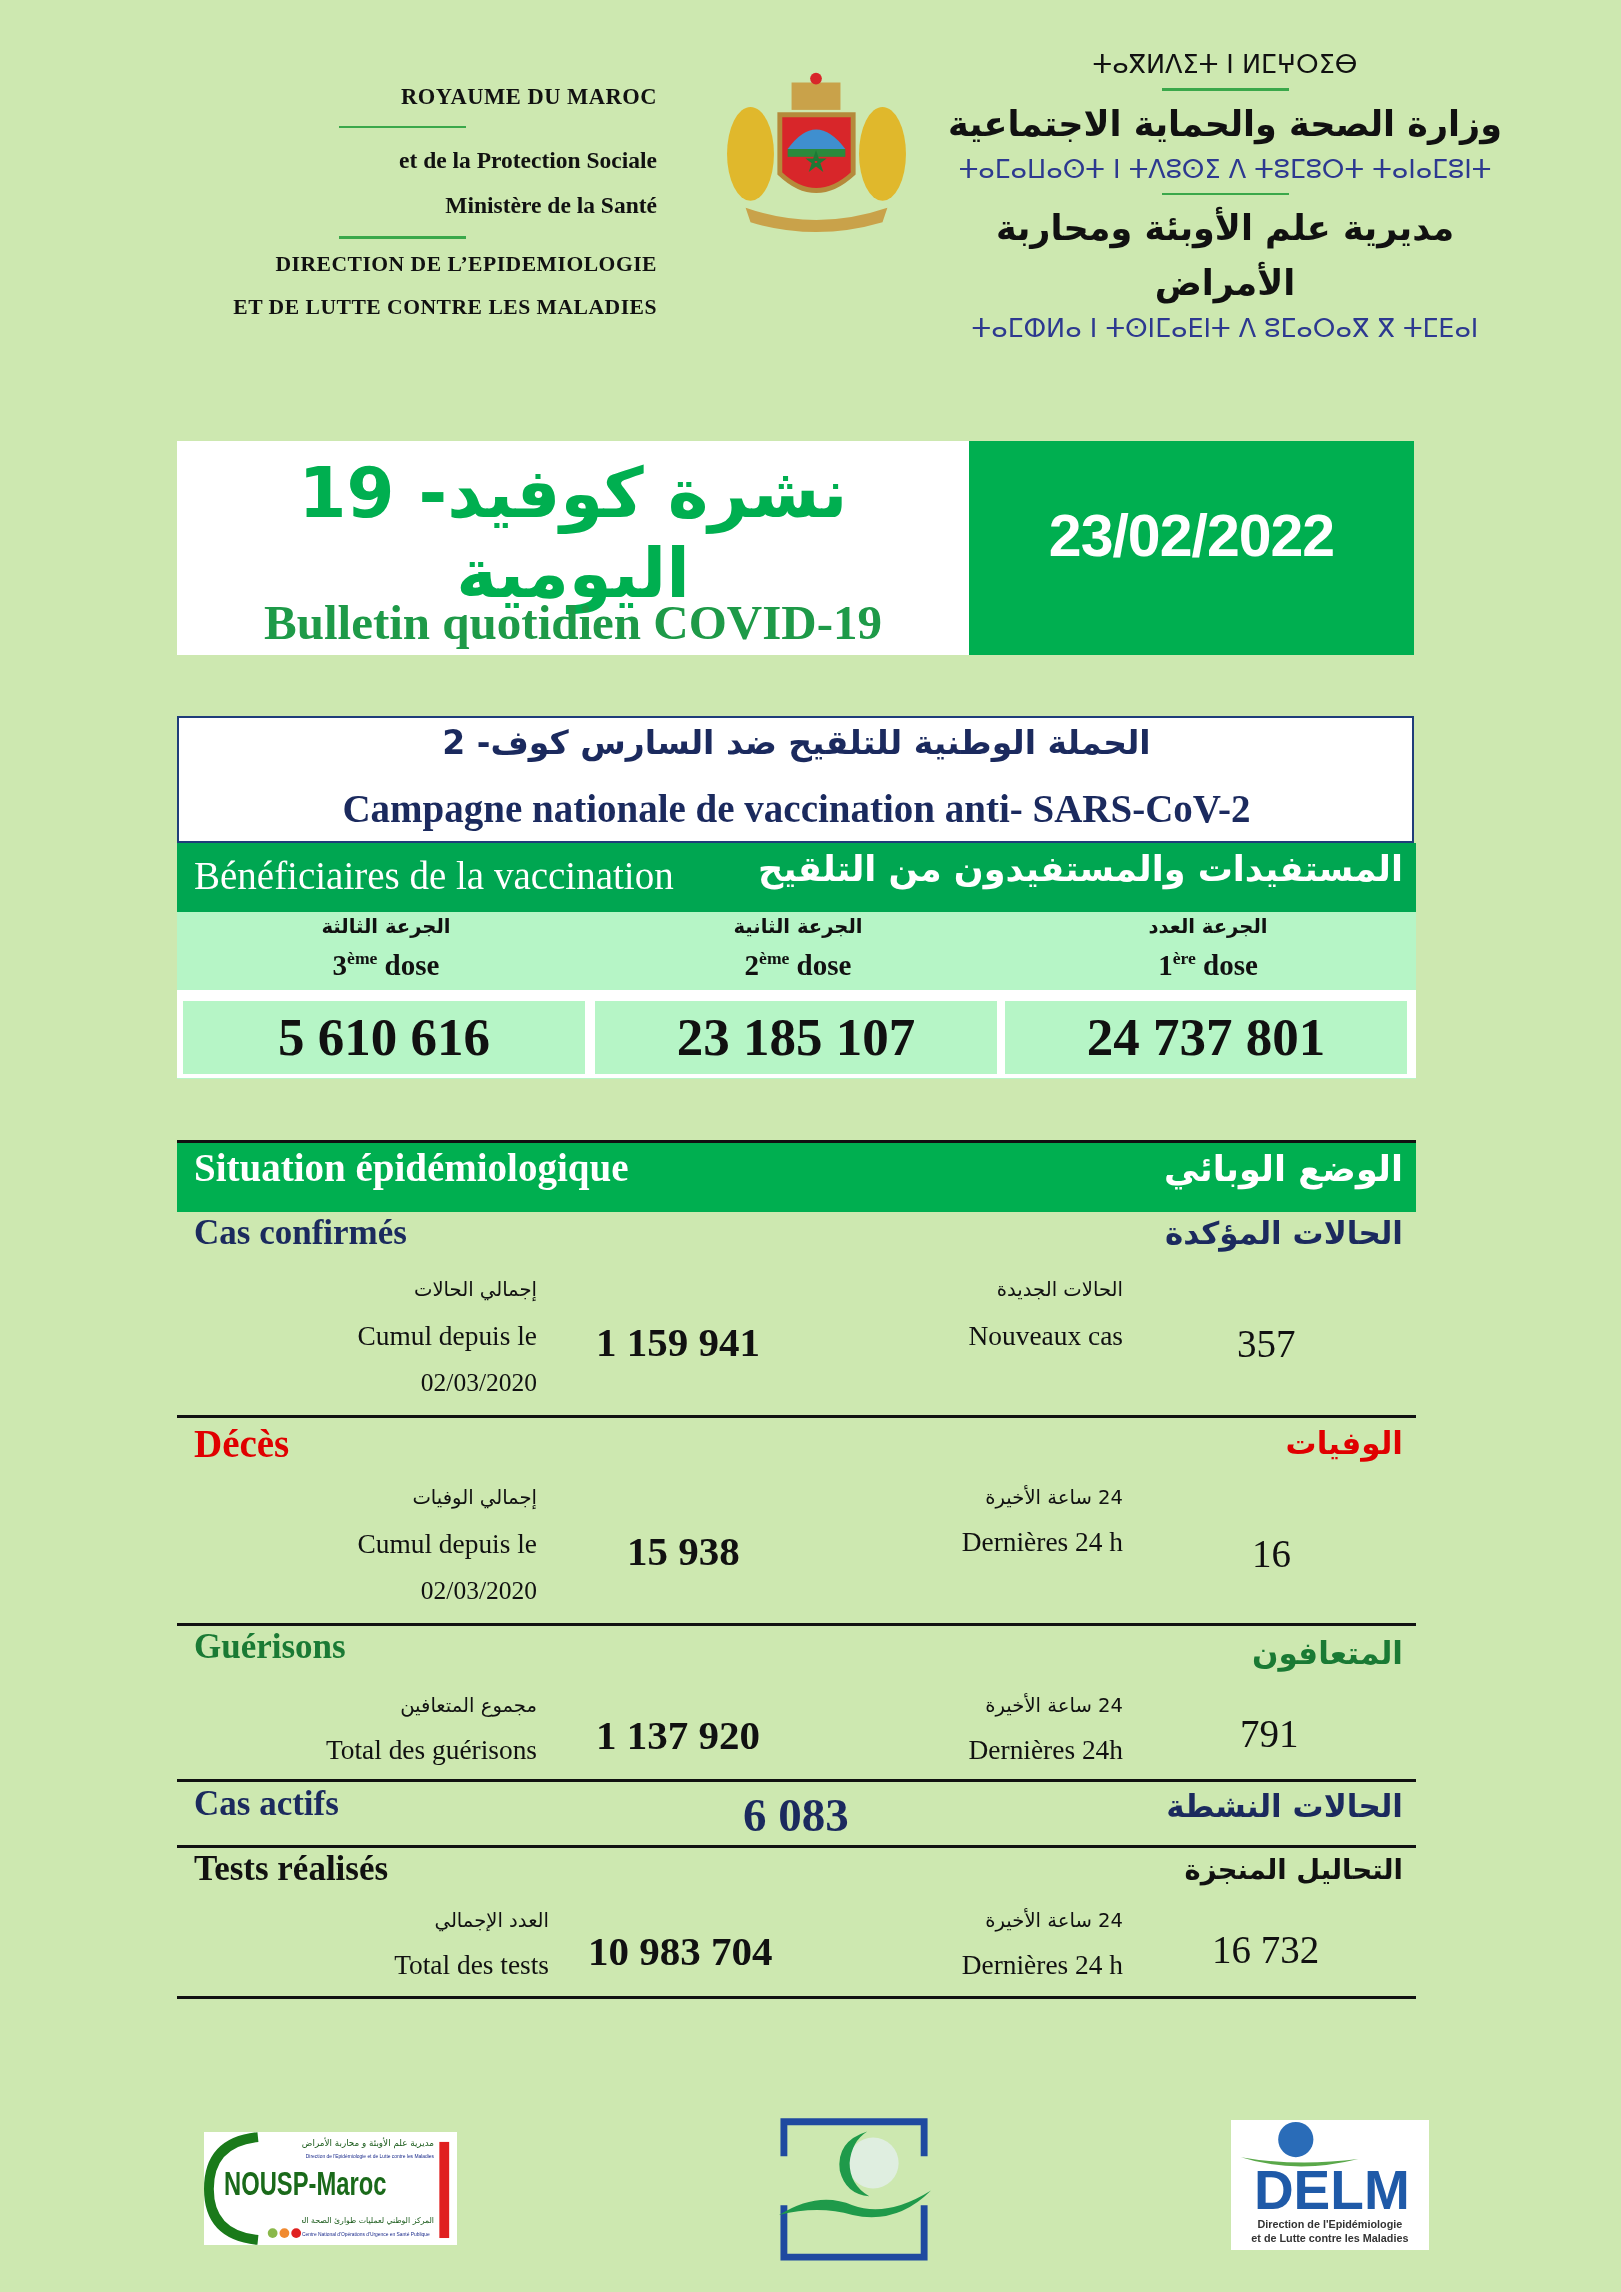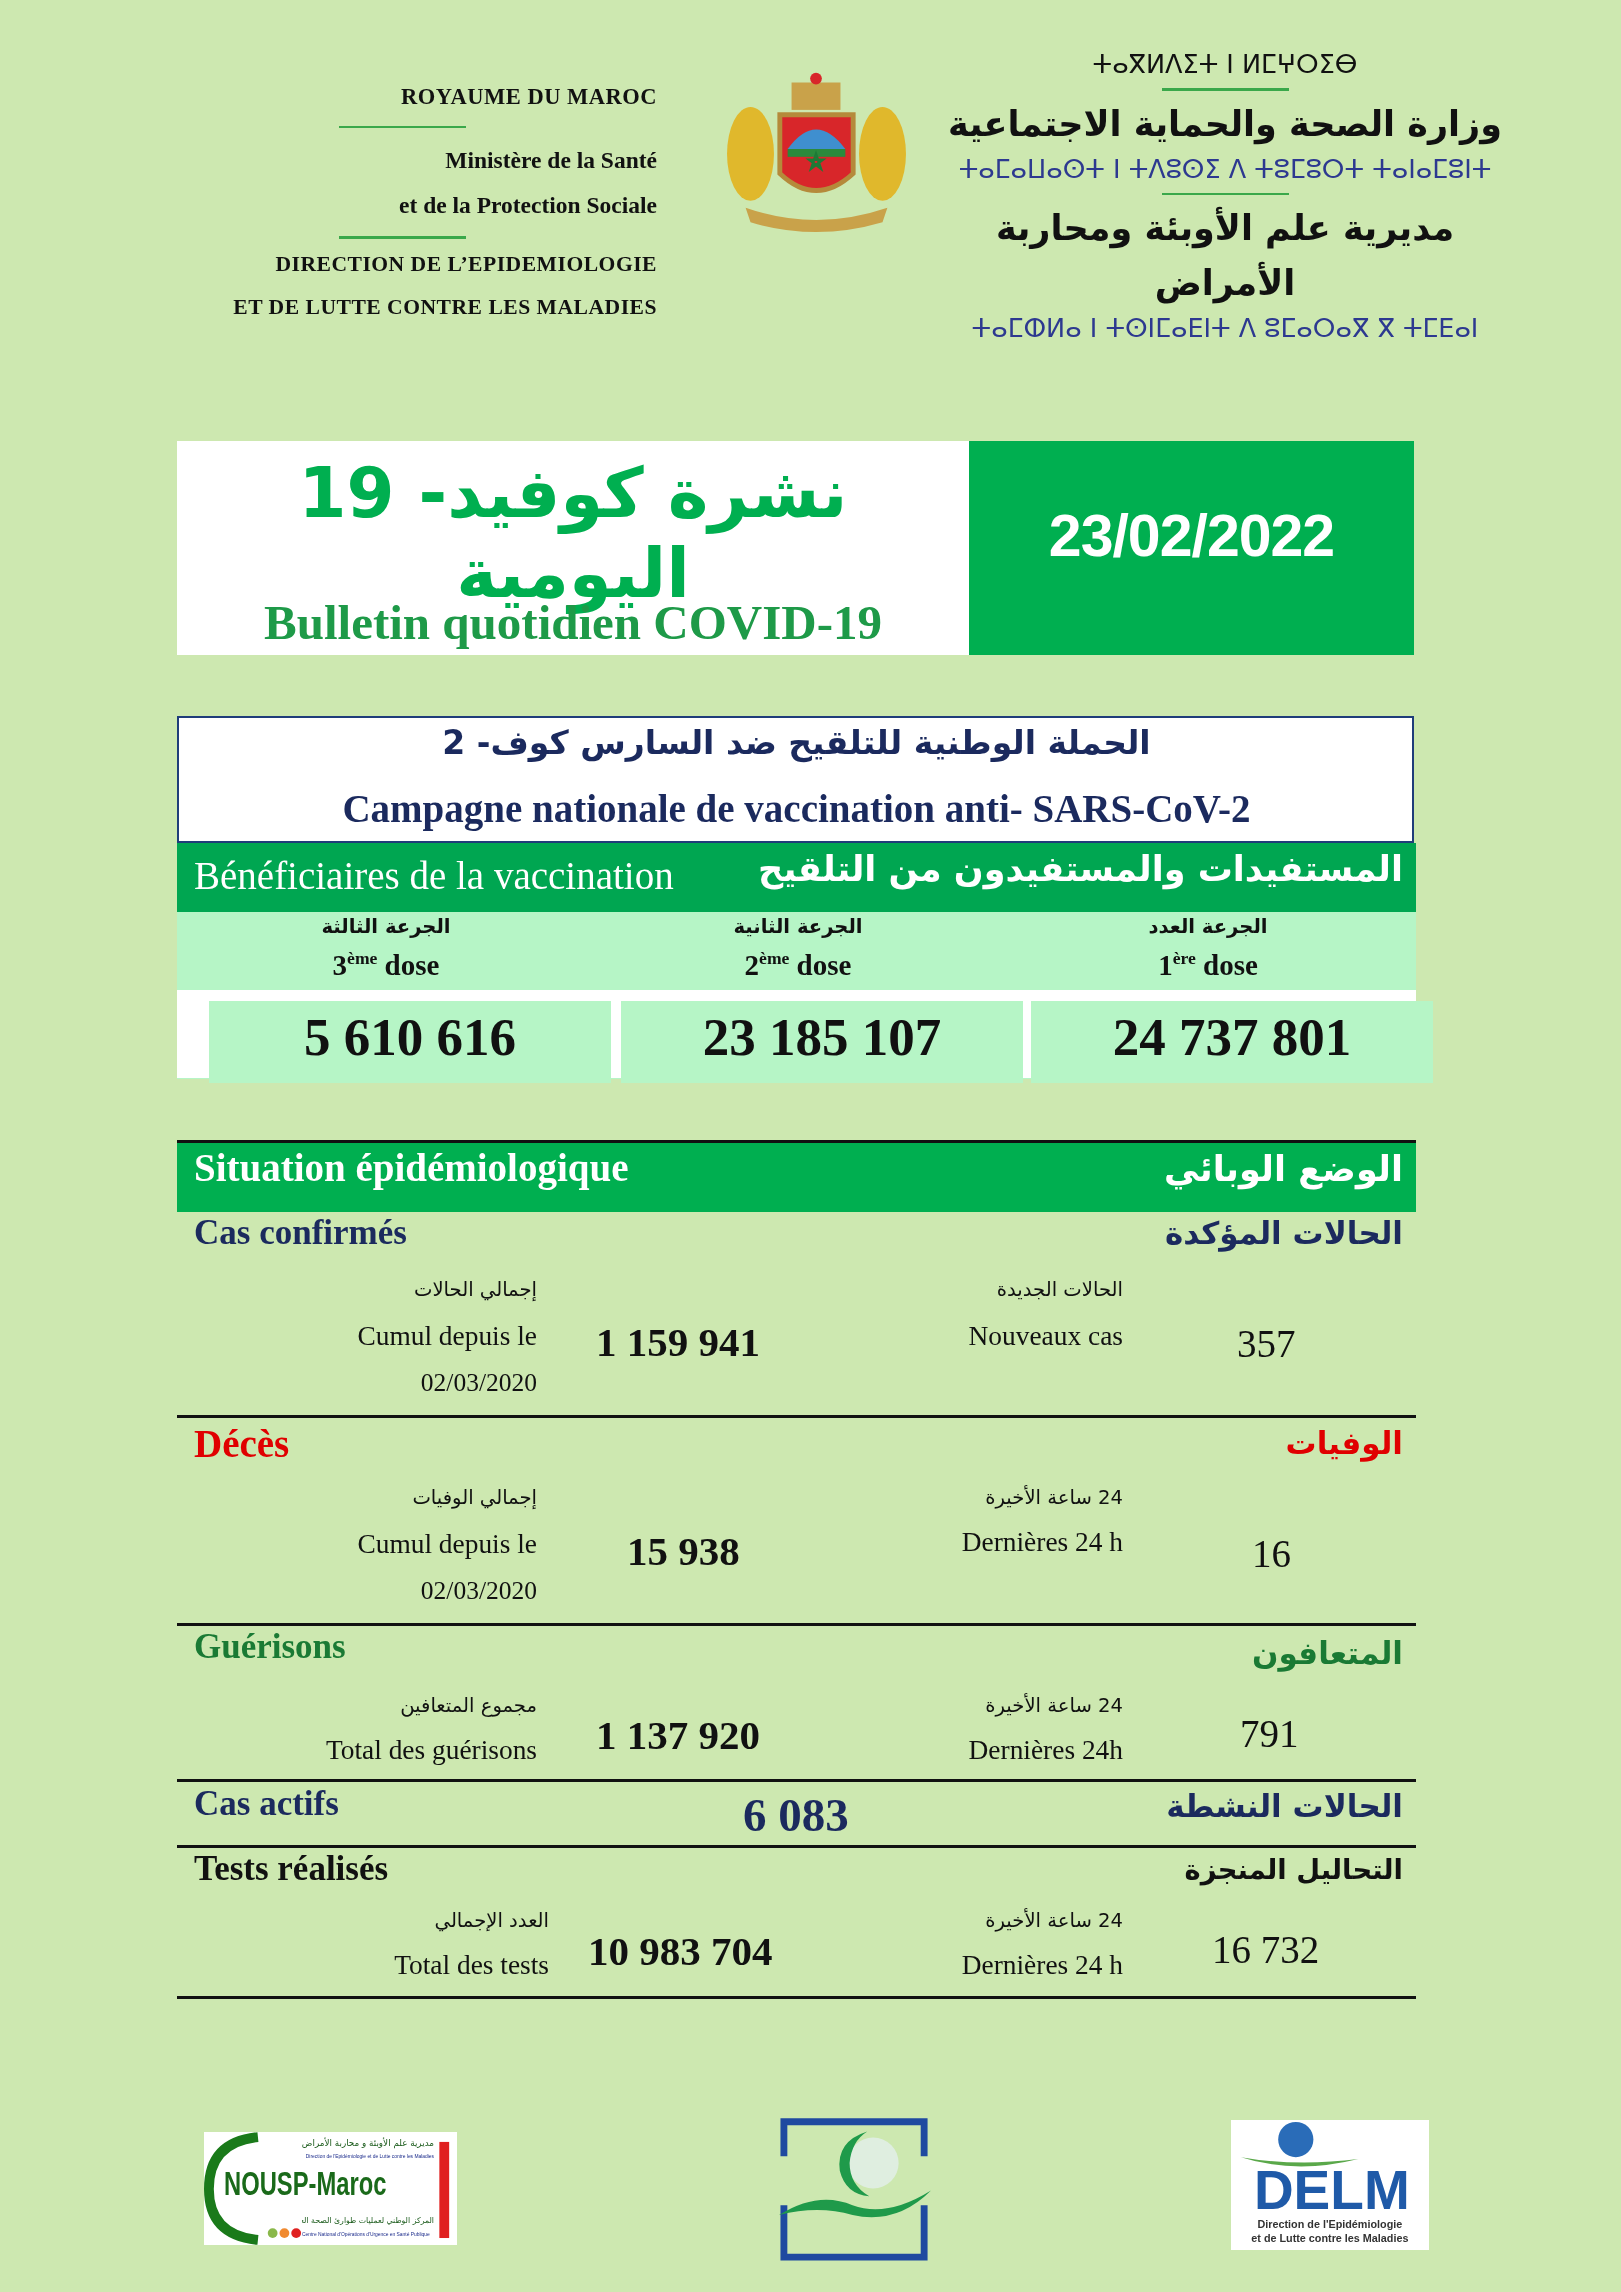--- a/index.html
+++ b/index.html
@@ -31,21 +31,21 @@
   .vac-fr{left:177px;top:786px;width:1239px;text-align:center;font-size:39px;font-weight:bold;color:#1b2a5e;}
   .ben-bar{left:177px;top:843px;width:1239px;height:69px;background:#00a651;}
   .ben-fr{left:194px;top:853px;font-size:39px;color:#fff;}
   .ben-ar{right:218px;top:849px;font-family:"DejaVu Sans",sans-serif;font-size:35px;font-weight:bold;color:#fff;direction:rtl;}
   .dose-bg{left:177px;top:912px;width:1239px;height:167px;background:#b6f5c6;}
   .dose-gap{left:177px;top:990px;width:1239px;height:88px;background:#fff;}
   .dose-col{width:406px;text-align:center;}
   .dose-col .ar{font-family:"DejaVu Sans",sans-serif;font-size:19.6px;font-weight:bold;direction:rtl;margin-top:2px;}
   .dose-col .fr{font-size:29px;font-weight:bold;margin-top:9.8px;}
   .dose-col .fr sup{font-size:17.6px;}
-  .dose-val{width:402px;height:82px;background:#b6f5c6;text-align:center;font-size:53px;font-weight:bold;line-height:73px;margin-left:26px;}
+  .dose-val{width:402px;height:73px;background:#b6f5c6;text-align:center;font-size:53px;font-weight:bold;line-height:73px;}
   
   .sit-topline{left:177px;top:1140px;width:1239px;height:2.9px;background:#111;}
   .sit-bar{left:177px;top:1143px;width:1239px;height:69px;background:#00af50;}
   .sit-fr{left:194px;top:1145px;font-size:39px;font-weight:bold;color:#fff;text-align:right;}
   .sit-ar{right:218px;top:1149px;font-family:"DejaVu Sans",sans-serif;font-size:35px;font-weight:bold;color:#fff;direction:rtl;}
   .sec-fr{left:194px;font-size:35px;font-weight:bold;}
   .sec-ar{right:218px;font-family:"DejaVu Sans",sans-serif;font-size:31px;font-weight:bold;direction:rtl;}
   .navy{color:#1b2a5e;}
   .red{color:#e00000;}
   .green{color:#1a7a34;}
@@ -61,22 +61,22 @@
   .logo-nousp{left:204px;top:2132px;width:253px;height:113px;background:#fff;}
   .logo-center{left:779px;top:2112px;width:152px;height:152px;}
   .logo-delm{left:1231px;top:2120px;width:198px;height:130px;background:#fff;}
 </style>
 </head>
 <body>
 
 <div class="abs hl">
   <div class="l1">ROYAUME DU MAROC</div>
   <div class="sep"></div>
+  <div class="l2">et de la Protection Sociale</div>
   <div class="l2">Ministère de la Santé</div>
-  <div class="l2">et de la Protection Sociale</div>
   <div class="sep" style="margin:7.8px auto 3.9px;"></div>
   <div class="l3">DIRECTION DE L’EPIDEMIOLOGIE</div>
   <div class="l3">ET DE LUTTE CONTRE LES MALADIES</div>
 </div>
 
 <div class="abs emblem">
   <svg width="211" height="176" viewBox="0 0 215 180">
     <ellipse cx="40" cy="95" rx="24" ry="48" fill="#e0b82c"></ellipse>
     <ellipse cx="175" cy="95" rx="24" ry="48" fill="#e0b82c"></ellipse>
     <path d="M70 55 L145 55 L145 115 Q107 150 70 115 Z" fill="#d8262a" stroke="#b58a3a" stroke-width="5"></path>

